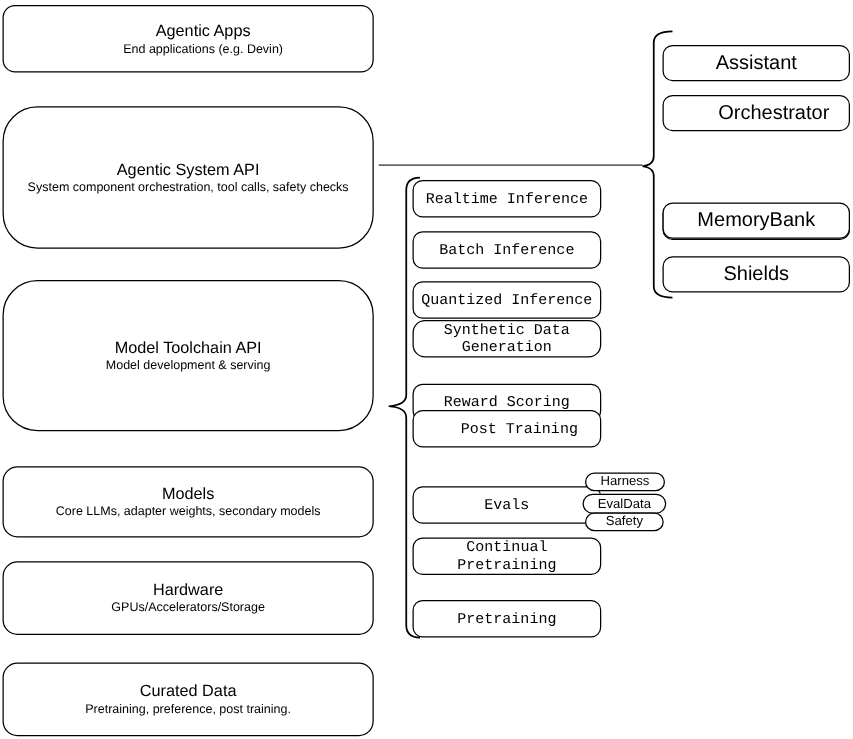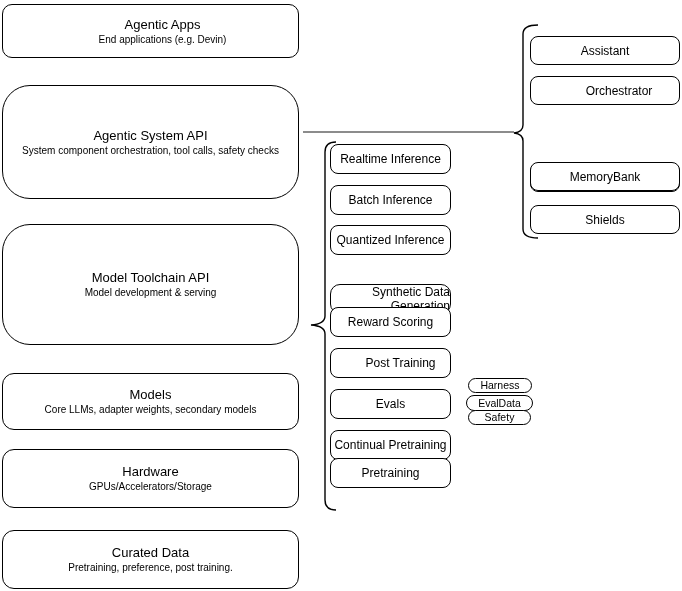--- a/index.html
+++ b/index.html
@@ -24,33 +24,33 @@
     display:flex;flex-direction:column;justify-content:center;align-items:center;
     text-align:center;
   }
   .lbox .title{font-size:13px;line-height:17px;}
   .lbox .subtitle{font-size:10px;line-height:14px;}
   .r10{border-radius:10px;}
   .r14{border-radius:12px;}
   .r28{border-radius:28px;}
   
   .mbox{
-    position:absolute;left:330px;width:121px;height:30px;
+    position:absolute;left:330px;width:151px;height:30px;
     border:1.4px solid var(--stroke);border-radius:8px;
     background:var(--bg);
     display:flex;align-items:center;justify-content:center;
-    font-size:12px;text-align:right;
+    font-size:12px;text-align:center;font-family:Liberation Mono, monospace;
   }
   
   .rbox{
     position:absolute;left:530px;width:150px;height:29px;
     border:1.4px solid var(--stroke);border-radius:8px;
     background:var(--bg);
     display:flex;align-items:center;justify-content:center;
-    font-size:12px;text-align:center;
+    font-size:16px;text-align:center;
   }
   
   .pill{
     position:absolute;
     border:1.3px solid var(--stroke);border-radius:999px;
     background:var(--bg);
     display:flex;align-items:center;justify-content:center;
     font-size:10.5px;line-height:1;
     z-index:5;
   }
@@ -87,26 +87,26 @@
   </div>
 
   <div class="lbox r14" style="top:530px;height:59px;">
     <div class="title">Curated Data</div>
     <div class="subtitle">Pretraining, preference, post training.</div>
   </div>
 
   <div class="mbox" style="top:144px;">Realtime Inference</div>
   <div class="mbox" style="top:185px;">Batch Inference</div>
   <div class="mbox" style="top:225px;">Quantized Inference</div>
-  <div class="mbox" style="top:284px;border-radius:10px;">Synthetic Data Generation</div>
+  <div class="mbox" style="top:256px;border-radius:10px;">Synthetic Data Generation</div>
   <div class="mbox" style="top:307px;">Reward Scoring</div>
-  <div class="mbox" style="top:348px;padding-left:20px;">Post Training</div>
+  <div class="mbox" style="top:328px;padding-left:20px;">Post Training</div>
   <div class="mbox" style="top:389px;">Evals</div>
   <div class="mbox" style="top:430px;">Continual Pretraining</div>
-  <div class="mbox" style="top:458px;">Pretraining</div>
+  <div class="mbox" style="top:480px;">Pretraining</div>
 
   <div class="pill" style="left:468px;top:378px;width:64px;height:15px;">Harness</div>
   <div class="pill" style="left:466px;top:395px;width:67px;height:16px;">EvalData</div>
   <div class="pill" style="left:468px;top:410px;width:63px;height:15px;">Safety</div>
 
   <div class="rbox" style="top:36px;">Assistant</div>
   <div class="rbox" style="top:76px;padding-left:28px;">Orchestrator</div>
   <div class="rbox" style="top:119px;margin-top:44px;">PromptStore</div>
   <div class="rbox" style="top:162px;">MemoryBank</div>
   <div class="rbox" style="top:205px;">Shields</div>

